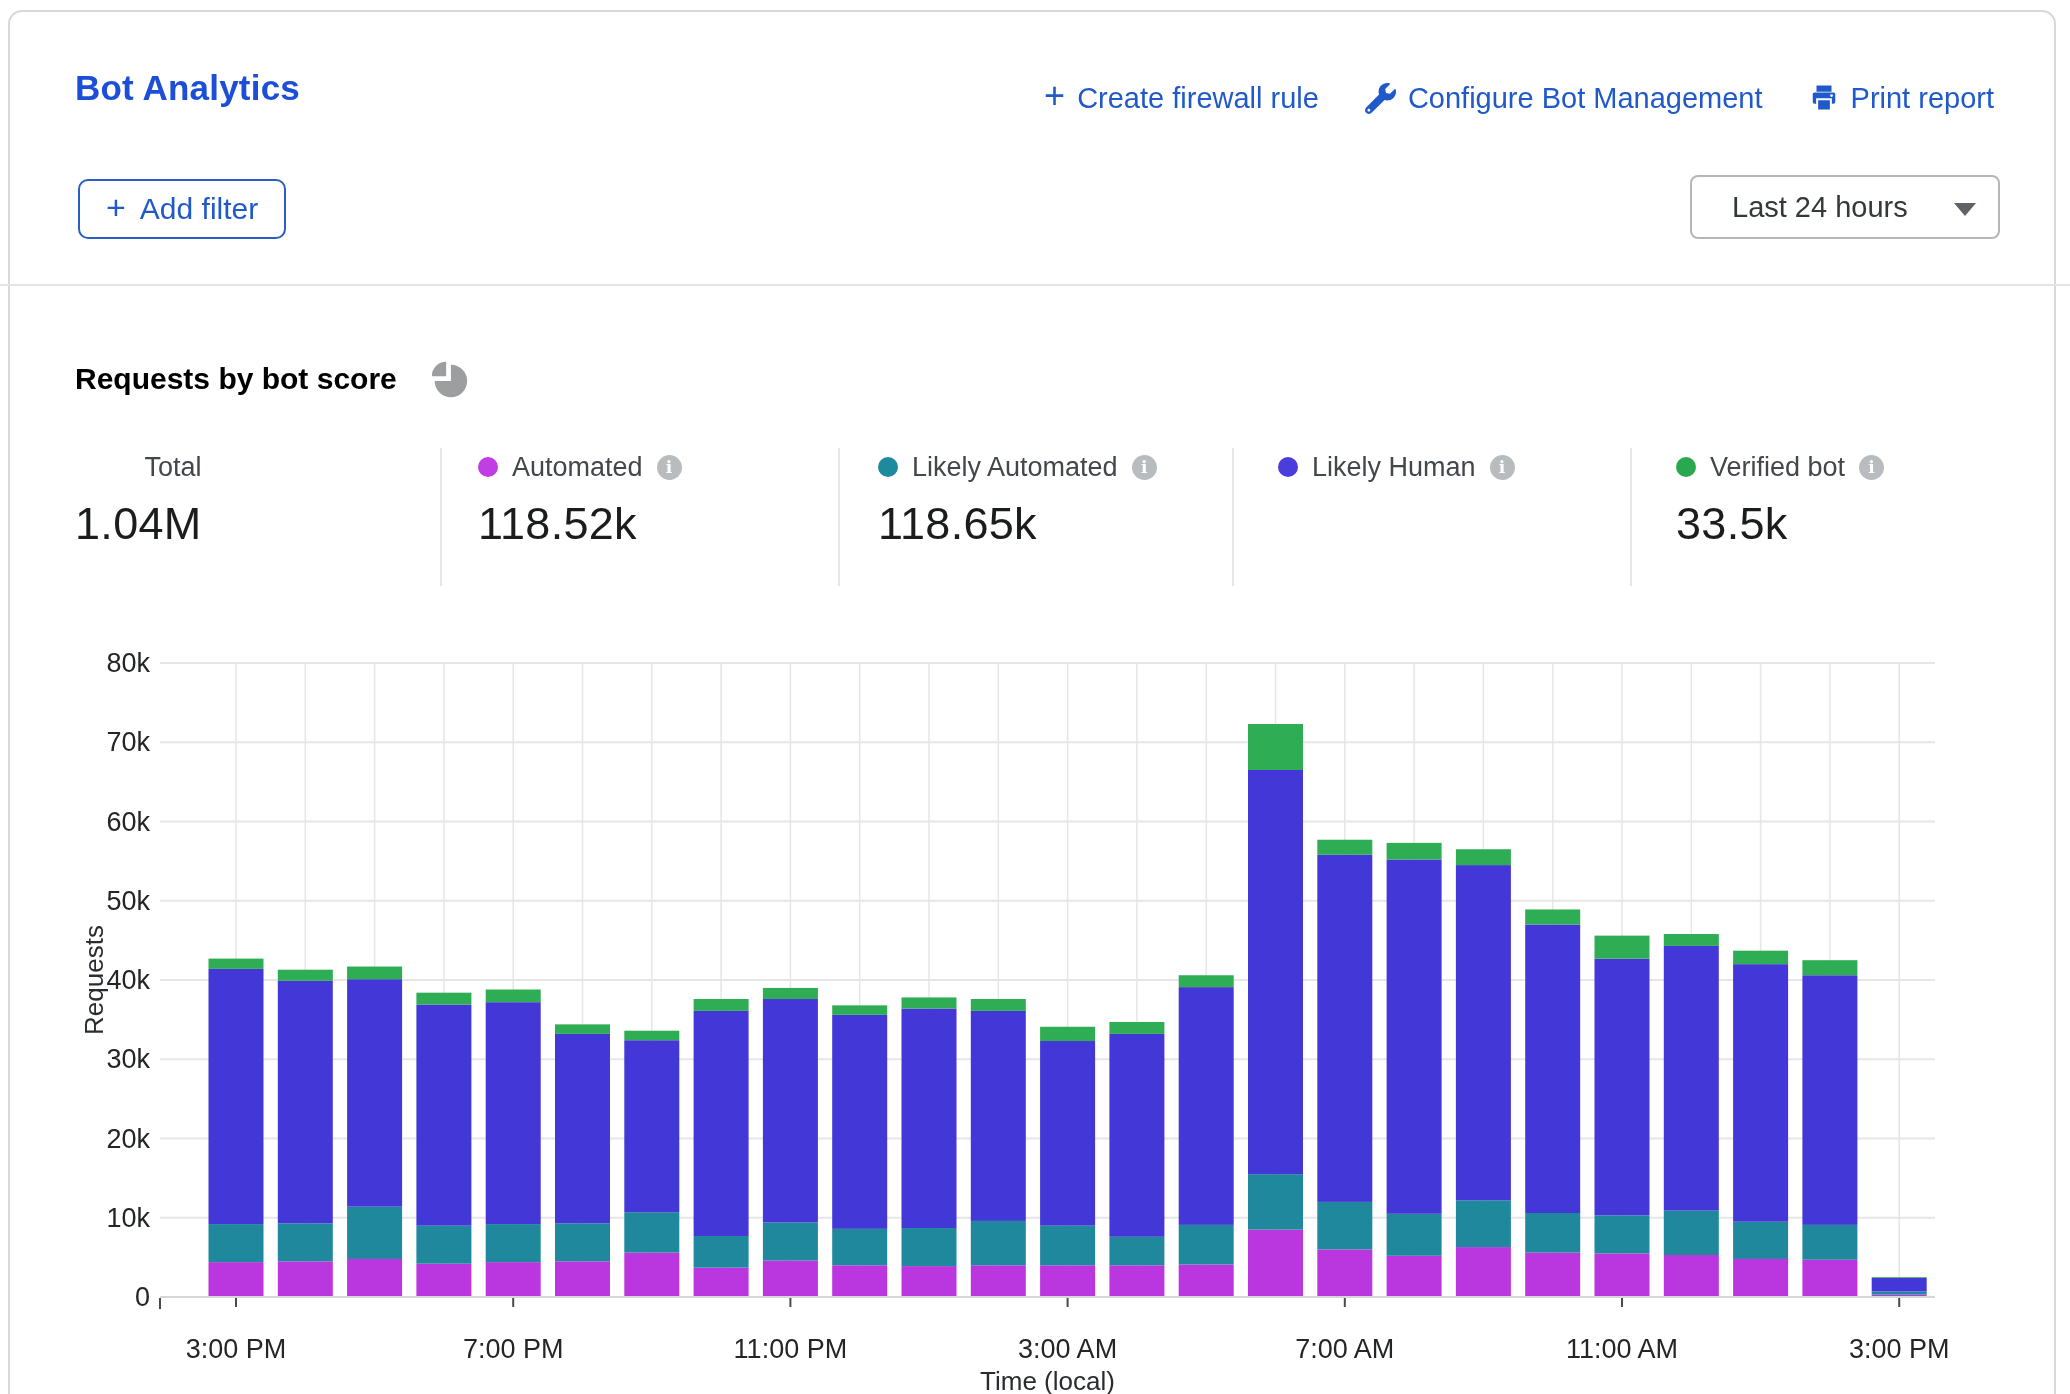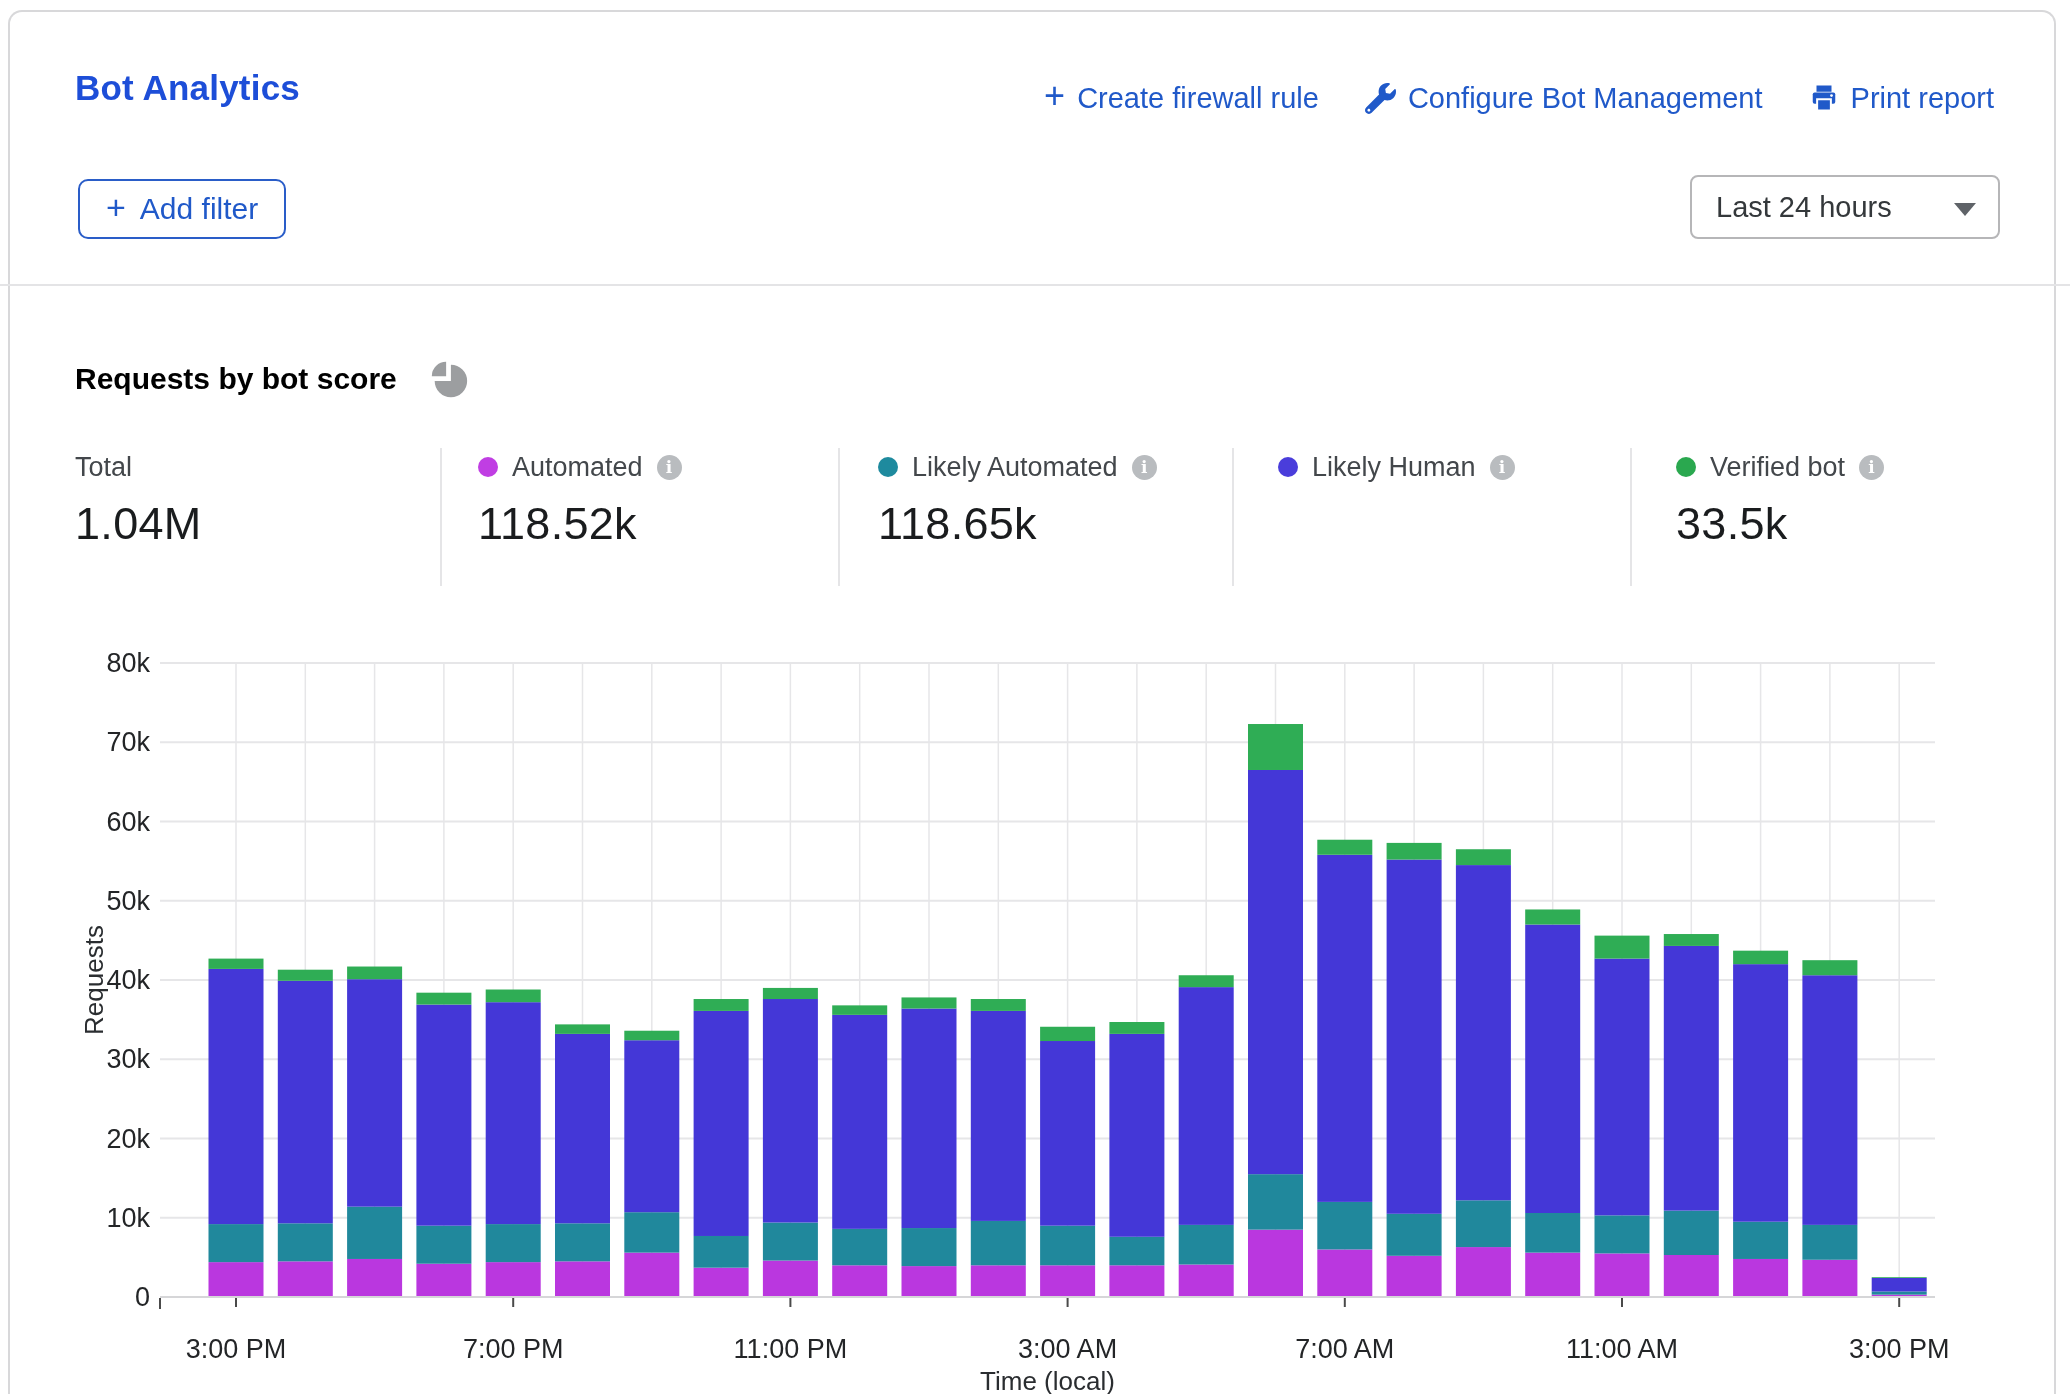--- a/index.html
+++ b/index.html
@@ -13,31 +13,31 @@
   .action{display:flex;align-items:center;gap:12px;color:var(--link,#2059c9);font-size:29px;cursor:pointer;}
   .action .plus{font-size:36px;font-weight:500;line-height:1;position:relative;top:-2px;}
   .action svg{display:block;}
   
   #add-filter{position:absolute;left:78px;top:179px;height:60px;padding:0 26px;display:inline-flex;
               align-items:center;gap:14px;border:2px solid #2a5dc8;border-radius:10px;background:#fff;
               color:var(--link,#2059c9);font-size:30px;cursor:pointer;}
   #add-filter .plus{font-size:34px;font-weight:500;line-height:1;position:relative;top:-2px;}
   
   #time-range{position:absolute;left:1690px;top:175px;width:310px;height:64px;border:2px solid #b6b6b8;
-              border-radius:8px;background:#fff;display:flex;align-items:center;padding-left:24px;
+              border-radius:8px;background:#fff;display:flex;align-items:center;padding-left:40px;
               font-size:29px;color:#34383b;cursor:pointer;box-sizing:border-box;}
   #time-range .caret{position:absolute;right:22px;top:26px;width:0;height:0;
               border-left:11px solid transparent;border-right:11px solid transparent;border-top:13px solid #5f6368;}
   #header-divider{position:absolute;left:0;right:0;top:284px;border-top:2px solid #e4e4e6;}
   
   #section-title{position:absolute;left:75px;top:362px;font-size:30px;font-weight:700;color:#000000;}
   #pie-icon{position:absolute;left:428px;top:358px;}
   
   .stat-col{position:absolute;top:450px;}
-  .stat-head{display:flex;align-items:center;gap:14px;height:34px;}
+  .stat-head{display:flex;align-items:center;gap:14px;height:34px;justify-content:flex-end;}
   .stat-label{font-size:27px;color:#43474b;}
   .dot{width:20px;height:20px;border-radius:50%;background:#999;flex:0 0 auto;}
   .info{width:25px;height:25px;border-radius:50%;background:#b9bcbf;color:#fff;display:flex;align-items:center;
         justify-content:center;font-size:17px;font-weight:700;font-family:"DejaVu Serif",serif;cursor:pointer;}
   .stat-value{margin-top:14px;font-size:45px;font-weight:400;color:#1a1c1e;letter-spacing:.3px;}
   .stat-divider{position:absolute;top:448px;width:2px;height:138px;background:#e5e5e7;}
   #chart-svg{position:absolute;left:0;top:0;width:2070px;height:1394px;}
   .xlab,.ylab{font-size:27px;fill:#232527;font-family:"Liberation Sans","DejaVu Sans",sans-serif;}
   .axis-title{font-size:26px;fill:#2a2d30;font-family:"Liberation Sans","DejaVu Sans",sans-serif;}
 </style>

